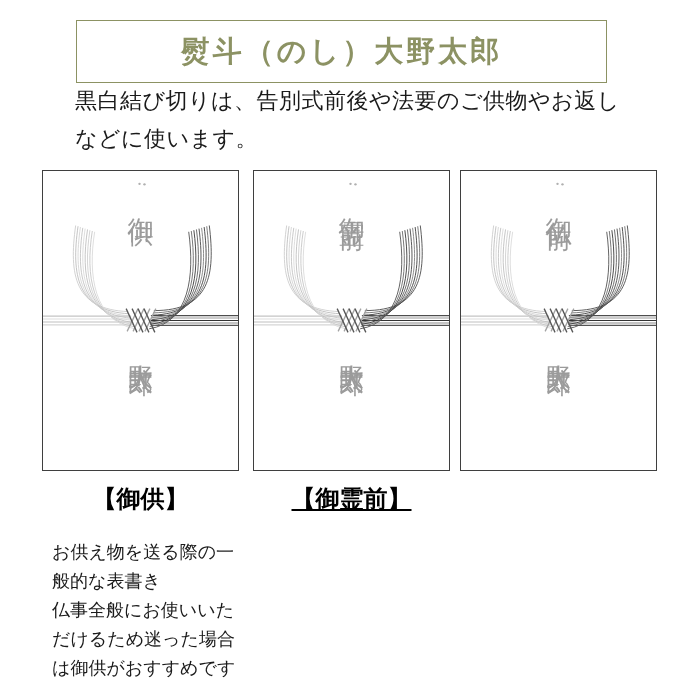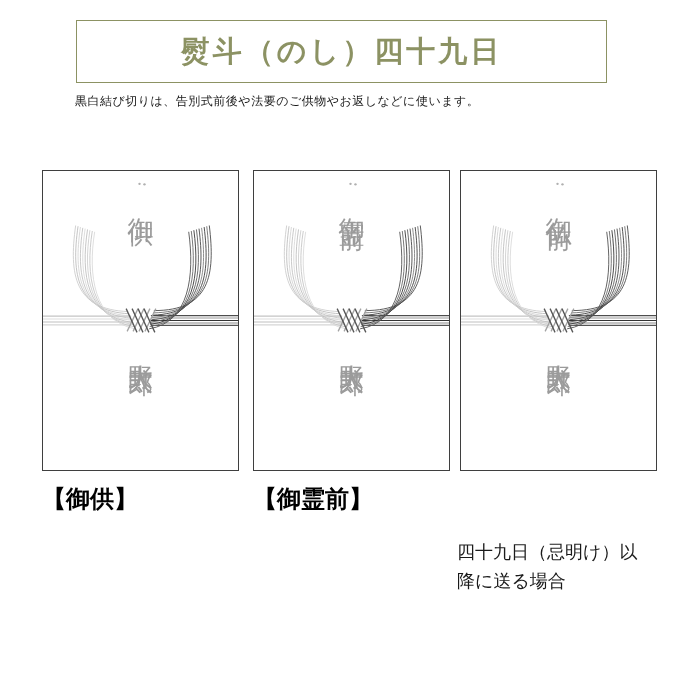--- a/index.html
+++ b/index.html
@@ -13,48 +13,48 @@
   .page{position:relative;width:700px;height:700px;background:#ffffff;overflow:hidden;
         font-family:var(--sans);}
   
   .header-box{position:absolute;left:76px;top:20px;width:531px;height:63px;
               border:1px solid var(--olive);box-sizing:border-box;
               display:flex;align-items:center;justify-content:center;}
   .header-box h1{margin:0;font-family:var(--serif);font-weight:bold;
                  font-size:29px;letter-spacing:3px;color:var(--olive);}
   
   .intro{position:absolute;left:75px;top:82px;width:558px;margin:0;
-         font-size:12px;line-height:38px;letter-spacing:0.5px;color:var(--ink);}
+         font-size:22px;line-height:38px;letter-spacing:0.5px;color:var(--ink);}
   
   .card{position:absolute;top:170px;width:197px;height:301px;background:#ffffff;
         border:1px solid #3f3f3f;box-sizing:border-box;}
   .card-1{left:42px;} .card-2{left:253px;} .card-3{left:460px;}
   .mizuhiki-slot{position:absolute;inset:0;}
   .mizuhiki-slot svg{display:block;width:100%;height:100%;}
   .card-title,.card-name{position:absolute;left:50%;transform:translateX(-50%);
         writing-mode:vertical-rl;text-orientation:upright;white-space:nowrap;
         font-family:var(--serif);color:var(--graytxt);}
   .card-title{top:26px;font-size:26px;letter-spacing:4px;}
   .card-name{top:173px;font-size:25px;letter-spacing:2px;}
   
-  .caption{position:absolute;top:483px;width:197px;margin:0;
+  .caption{position:absolute;top:483px;width:197px;margin:0;text-align:center;
            font-size:24px;font-weight:bold;color:#000;}
-  .caption-1{left:42px;} .caption-2{left:253px;} .caption-3{left:460px;}
+  .caption-1{left:42px;} .caption-2{left:253px;text-decoration:underline;} .caption-3{left:460px;}
   
   .desc{position:absolute;top:538px;width:184px;margin:0;font-size:18px;
         line-height:29px;color:var(--ink);white-space:pre-line;}
   .desc-1{left:52px;} .desc-2{left:249px;} .desc-3{left:457px;}
 </style>
 </head>
 <body>
 
 <div class="page">
 
   <div class="header-box">
-    <h1>熨斗（のし）四十九日</h1>
+    <h1>熨斗（のし）大野太郎</h1>
   </div>
 
   <p class="intro">黒白結び切りは、告別式前後や法要のご供物やお返しなどに使います。</p>
 
   <div class="card card-1">
     <div class="mizuhiki-slot">
   <svg viewBox="0 0 197 302" preserveAspectRatio="none">
 
     <g>
       <circle cx="97.5" cy="13" r="1.2" fill="#b0b0b0"></circle>
@@ -240,15 +240,16 @@
     </g>
   </svg>
 </div>
     <div class="card-title">御仏前</div>
     <div class="card-name">大野太郎</div>
   </div>
 
   <p class="caption caption-1">【御供】</p>
   <p class="caption caption-2">【御霊前】</p>
 
-  <p class="desc desc-3">四十九日（忌明け）以降に送る場合</p>
+  <p class="desc desc-1">お供え物を送る際の一般的な表書き
+仏事全般にお使いいただけるため迷った場合は御供がおすすめです</p>
 
 </div>
 
 </body></html>

